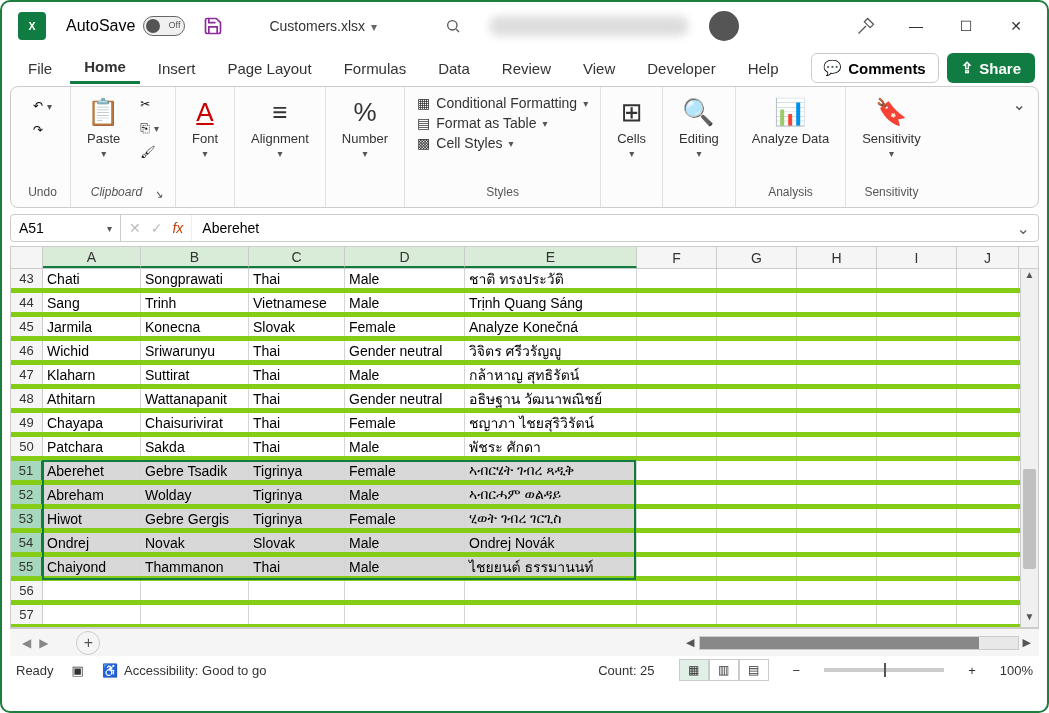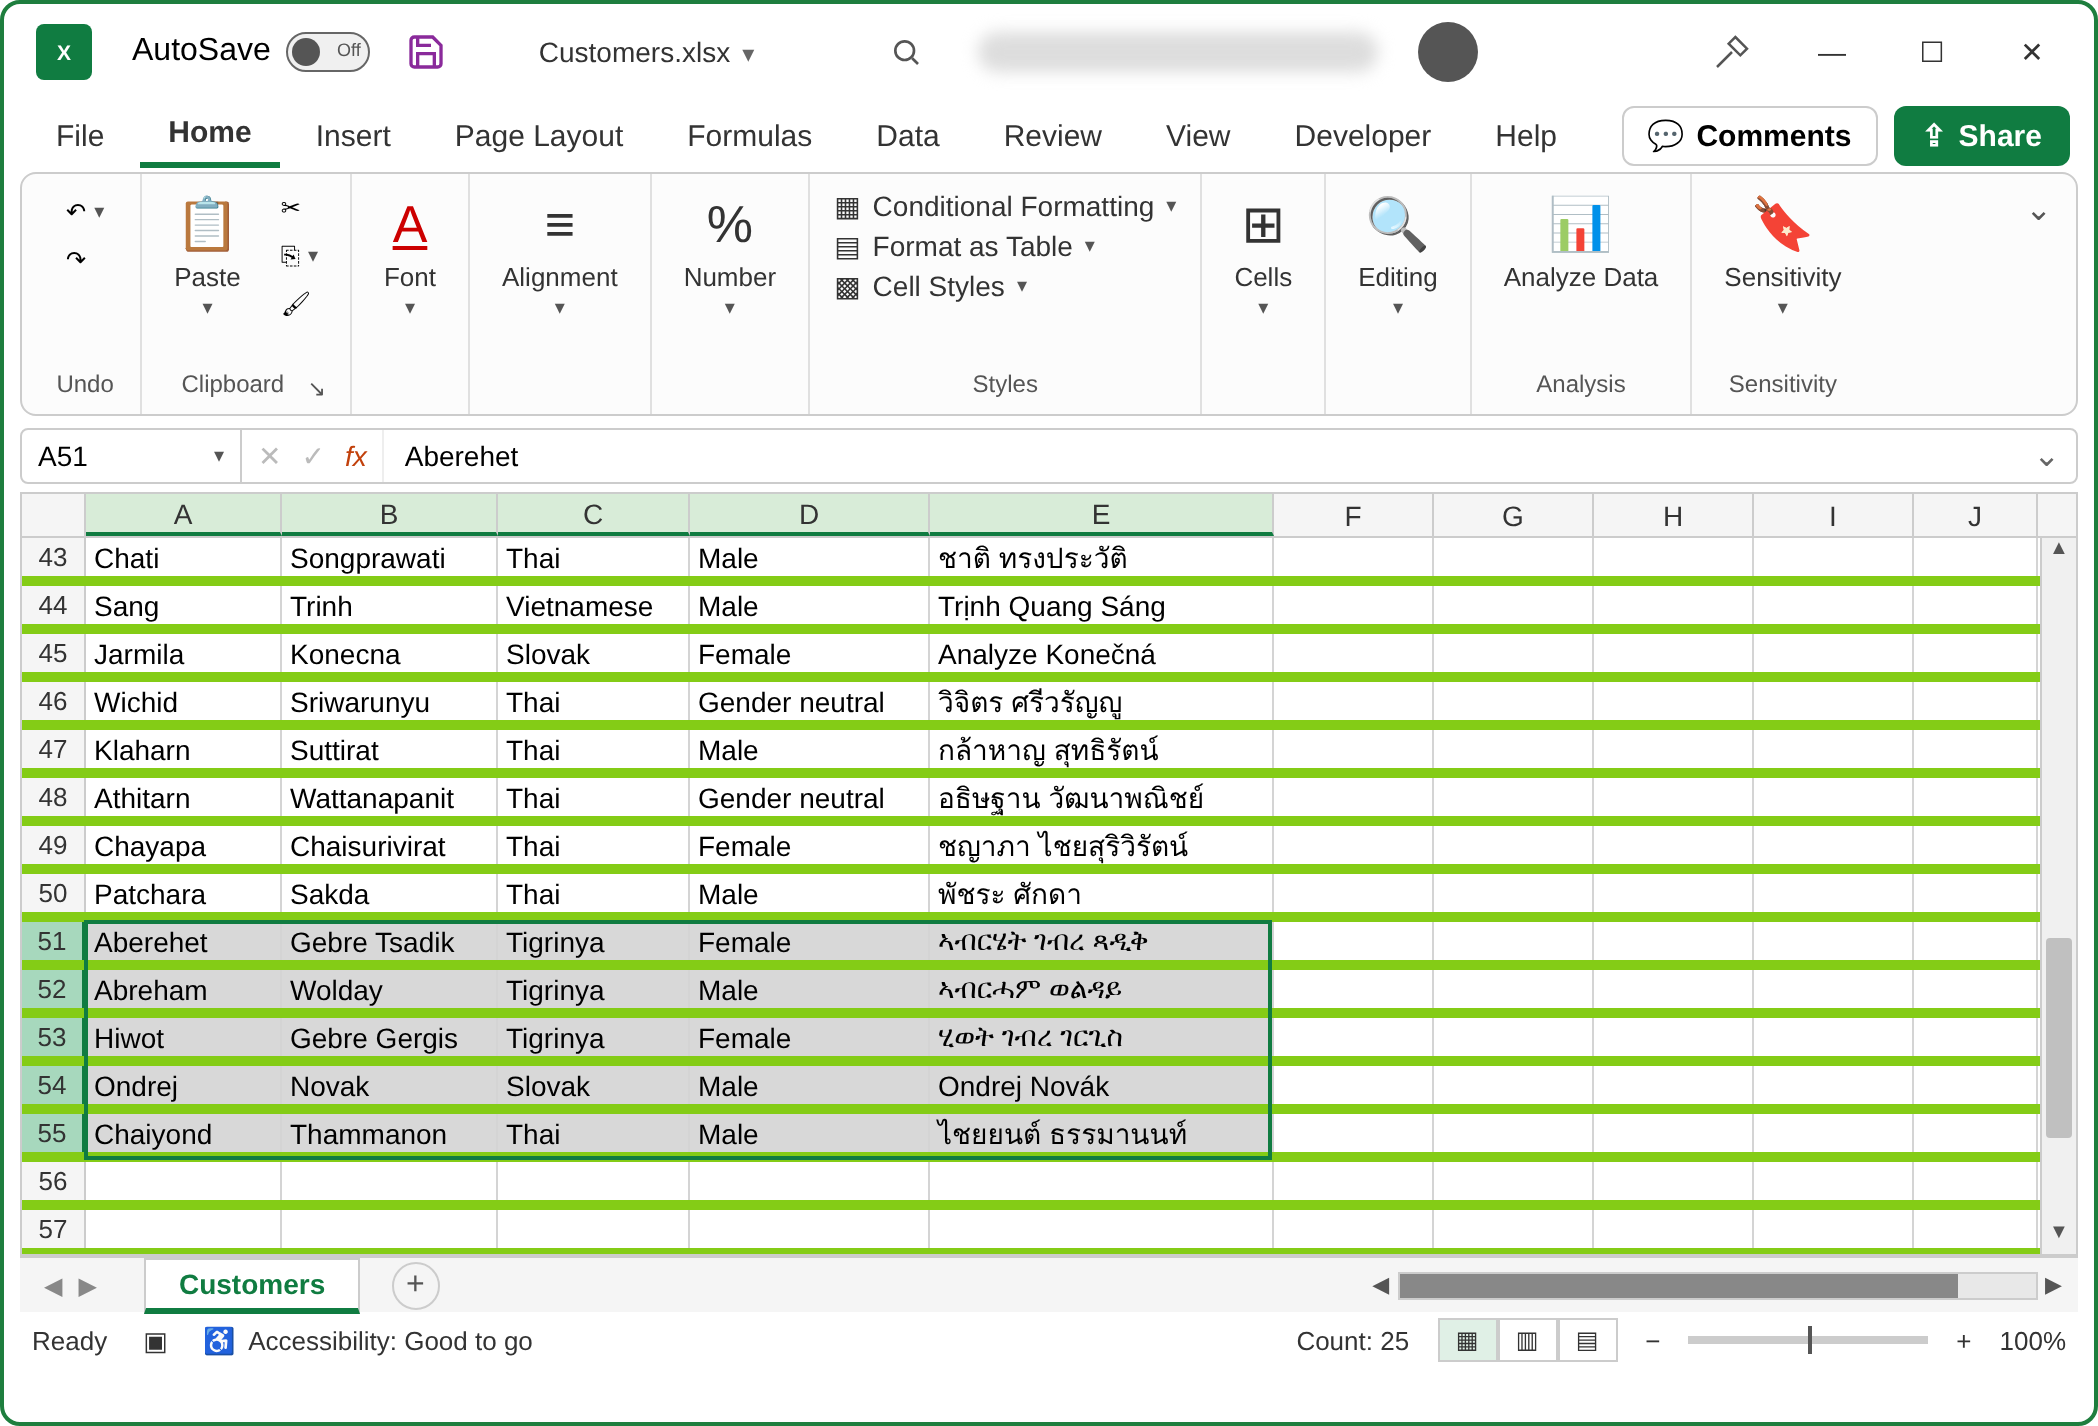--- a/index.html
+++ b/index.html
@@ -73,21 +73,21 @@
 .sheet-bar { height: 28px; display:flex; align-items:center; margin: 0 8px; border-top:1px solid #ccc; background:#f5f5f5;}
 .sheet-nav { display:flex; gap:8px; padding: 0 12px; color:#888; font-size:12px;}
 .sheet-tab { padding: 4px 16px; background:#fff; border:1px solid #ccc; border-bottom:3px solid #107c41; font-weight:600; color:#107c41; font-size:14px; margin-left:12px;}
 .add-sheet { width:24px; height:24px; border:1px solid #ccc; border-radius:50%; display:flex; align-items:center; justify-content:center; margin-left:16px; color:#555; font-size:16px;}
 .hscroll { flex:1; display:flex; align-items:center; justify-content:flex-end; padding-right:8px; gap:4px;}
 .hscroll-track { width:320px; height:14px; background:#e8e8e8; border:1px solid #ccc; position:relative;}
 .hscroll-thumb { position:absolute; left:0; height:100%; background:#888; }
 
 
 .statusbar { height: 28px; display:flex; align-items:center; padding: 0 14px; font-size: 13px; color:#333; background:#fff;}
-.status-right { margin-left:auto; display:flex; align-items:center; gap:14px;}
+.status-right { margin-left:auto; display:flex; align-items:center; gap:24px;}
 .view-btns { display:flex; gap:0;}
 .view-btn { width:30px; height:22px; border:1px solid #ccc; display:flex; align-items:center; justify-content:center; font-size:12px;}
 .view-btn.active { background:#e0f0e6;}
 .zoom-slider { width:120px; height:4px; background:#ccc; position:relative;}
 .zoom-slider::before { content:""; position:absolute; left:50%; top:-5px; width:2px; height:14px; background:#555;}
 </style>
 </head>
 <body>
 
 <div class="titlebar">
@@ -184,21 +184,21 @@
           </div>
         <div class="rib-small">
             <span>⎘</span>
             <span class="caret">▾</span>
           </div>
         <div class="rib-small">
             <span>🖌</span>
           </div>
       </div>
     </div>
-    <div style="display:flex;width:100%;align-items:flex-start;">
+    <div style="display:flex;width:100%;align-items:flex-start;font-style:italic;">
       <div class="group-label" style="flex:1">Clipboard</div>
       <span class="dialog-launcher">↘</span>
     </div>
   </div>
   <div class="group">
     <div class="group-body">
       <div class="rib-btn">
         <span class="icon-lg" style="text-decoration:underline;color:#c00;">A</span>
         <span>Font</span>
         <span class="caret">▾</span>
@@ -521,21 +521,20 @@
     <div class="vscroll-thumb" style="top:200px;height:100px;"></div>
     <div class="vscroll-arrow" style="bottom:0">▼</div>
   </div>
 </div>
 
 <div class="sheet-bar">
   <div class="sheet-nav">
     <span>◀</span>
     <span>▶</span>
   </div>
-  <div class="sheet-tab">Customers</div>
   <div class="add-sheet">+</div>
   <div class="hscroll">
     <span style="font-size:11px;color:#555">◀</span>
     <div class="hscroll-track">
         <div class="hscroll-thumb" style="width:88%"></div>
       </div>
     <span style="font-size:11px;color:#555">▶</span>
   </div>
 </div>
 

